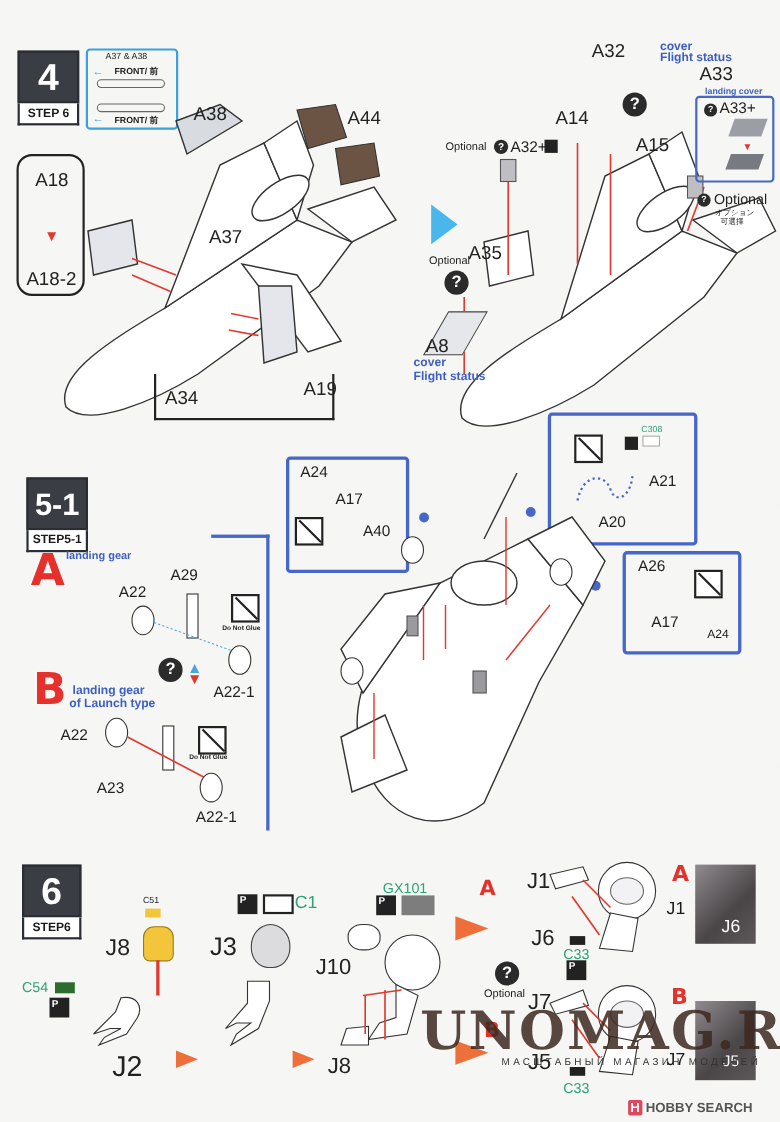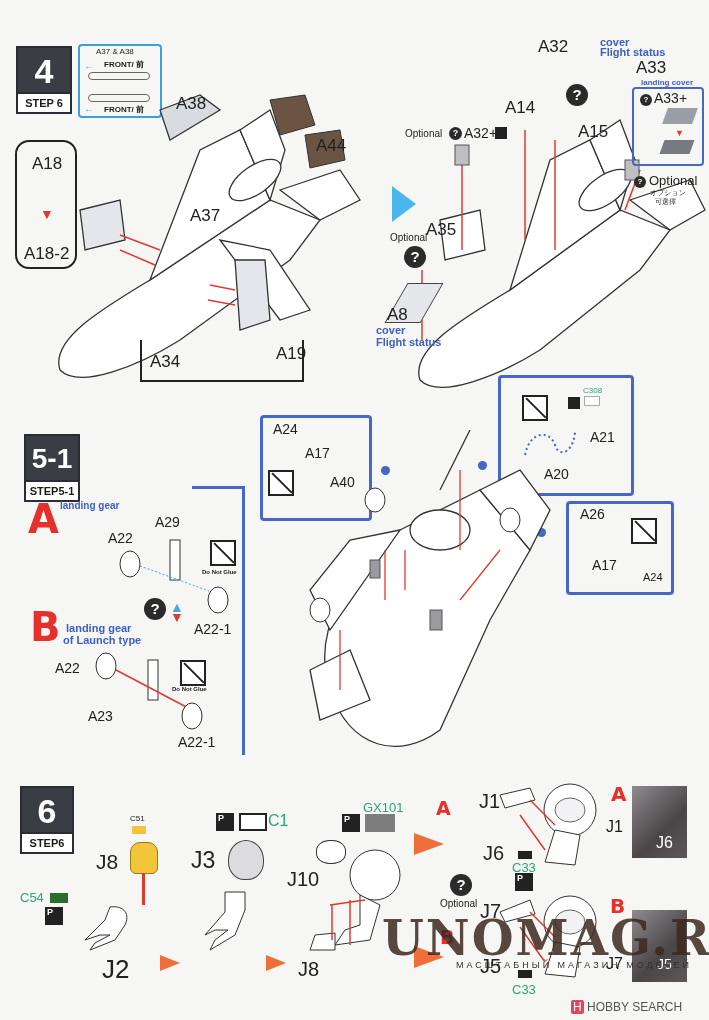--- a/index.html
+++ b/index.html
@@ -16,21 +16,21 @@
   .q-icon{position:absolute;width:22px;height:22px;border-radius:50%;background:#2b2b2b;color:#fff;font-weight:bold;font-size:15px;text-align:center;line-height:22px;}
   .callout{position:absolute;border:3px solid #4666c8;border-radius:4px;background:transparent;}
   .callout-black{position:absolute;border:2px solid #222;border-radius:14px;}
   .noglue{position:absolute;width:22px;height:22px;border:2px solid #222;background:#fff;}
   .noglue:after{content:"";position:absolute;left:-2px;top:10px;width:28px;height:2px;background:#222;transform:rotate(45deg);}
   .paint{position:absolute;width:18px;height:18px;background:#222;color:#fff;font-size:9px;font-weight:bold;padding-left:2px;box-sizing:border-box;}
   .swatch{position:absolute;}
   .plane{position:absolute;}
   .watermark{position:absolute;font-family:"DejaVu Serif",serif;font-size:48px;font-weight:bold;color:rgba(60,40,30,0.85);letter-spacing:2px;}
   .watermark-sub{position:absolute;font-size:9px;letter-spacing:3px;color:#333;}
-  .hs-logo{position:absolute;font-size:12px;font-weight:normal;color:#555;}
+  .hs-logo{position:absolute;font-size:12px;font-weight:bold;color:#555;}
   .hs-logo .h{color:#e0475c;}
 </style>
 </head>
 <body>
 
 <div class="step-badge" style="left:16px;top:46px;">
   <div class="step-num">4</div>
   <div class="step-label">STEP 6</div>
 </div>
 
@@ -61,21 +61,21 @@
       <line x1="80" y1="160" x2="115" y2="175"></line>
     <line x1="170" y1="195" x2="195" y2="200"></line>
       <line x1="168" y1="210" x2="195" y2="215"></line>
   </g>
   <g fill="#6b5444" stroke="#333">
     <path d="M230 10 L265 5 L275 35 L240 45 Z"></path>
     <path d="M265 45 L300 40 L305 70 L270 78 Z"></path>
   </g>
 </svg>
 <div class="lbl" style="left:176px;top:94px;">A38</div>
-<div class="lbl" style="left:316px;top:98px;margin-top:38px;">A44</div>
+<div class="lbl" style="left:316px;top:98px;">A44</div>
 
 <div class="callout-black" style="left:15px;top:140px;width:58px;height:125px;"></div>
 <div class="lbl" style="left:32px;top:154px;">A18</div>
 <div class="abs" style="left:40px;top:206px;color:#e03a30;font-size:14px;">▼</div>
 <div class="lbl" style="left:24px;top:244px;">A18-2</div>
 <div class="lbl" style="left:190px;top:206px;">A37</div>
 
 <div class="callout-black" style="left:140px;top:340px;width:160px;height:40px;border-radius:0;border-top:none;"></div>
 <div class="lbl" style="left:150px;top:352px;">A34</div>
 <div class="lbl" style="left:276px;top:344px;">A19</div>
@@ -250,21 +250,21 @@
 <div class="paint" style="left:216px;top:813px;">P</div>
 <div class="swatch" style="left:239px;top:813px;width:24px;height:14px;border:2px solid #222;background:#fff;"></div>
 <div class="green" style="left:268px;top:812px;font-size:16px;">C1</div>
 <div class="lbl" style="left:191px;top:847px;font-size:23px;">J3</div>
 <div class="abs" style="left:228px;top:840px;width:34px;height:38px;background:#dcdcdf;border:1px solid #444;border-radius:50% 50% 45% 45%;"></div>
 <svg class="abs" style="left:200px;top:890px;" width="60" height="70">
     <path d="M25 2 L45 2 L45 20 L35 45 L10 60 L15 50 L28 40 L15 40 L5 45 L25 22 Z" fill="#fff" stroke="#333"></path>
   </svg>
 <div class="abs" style="left:266px;top:955px;width:0;height:0;border-top:8px solid transparent;border-bottom:8px solid transparent;border-left:20px solid #ef6f3a;"></div>
 
-<div class="green" style="left:348px;top:800px;margin-left:15px;">GX101</div>
+<div class="green" style="left:348px;top:800px;">GX101</div>
 <div class="paint" style="left:342px;top:814px;">P</div>
 <div class="swatch" style="left:365px;top:814px;width:30px;height:18px;background:#7d7d7d;"></div>
 <div class="abs" style="left:316px;top:840px;width:28px;height:22px;border:1px solid #333;border-radius:45%;background:#fff;"></div>
 <div class="lbl" style="left:287px;top:868px;font-size:20px;">J10</div>
 <svg class="abs" style="left:305px;top:845px;" width="100" height="110">
     <circle cx="70" cy="30" r="25" fill="#fff" stroke="#333"></circle>
     <path d="M55 50 L75 60 L65 95 L30 100 L40 85 L55 80 Z" fill="#fff" stroke="#333"></path>
     <path d="M10 90 L30 88 L30 105 L5 105 Z" fill="#fff" stroke="#333"></path>
     <path d="M25 60 L60 55 M27 95 L27 60 M45 55 L45 100" fill="none" stroke="#e03a30" stroke-width="1.5"></path>
   </svg>

